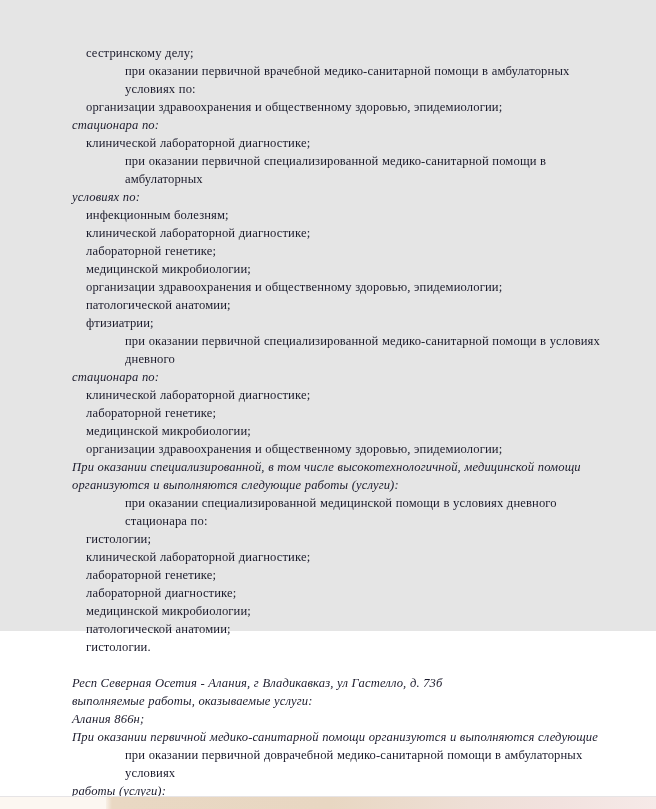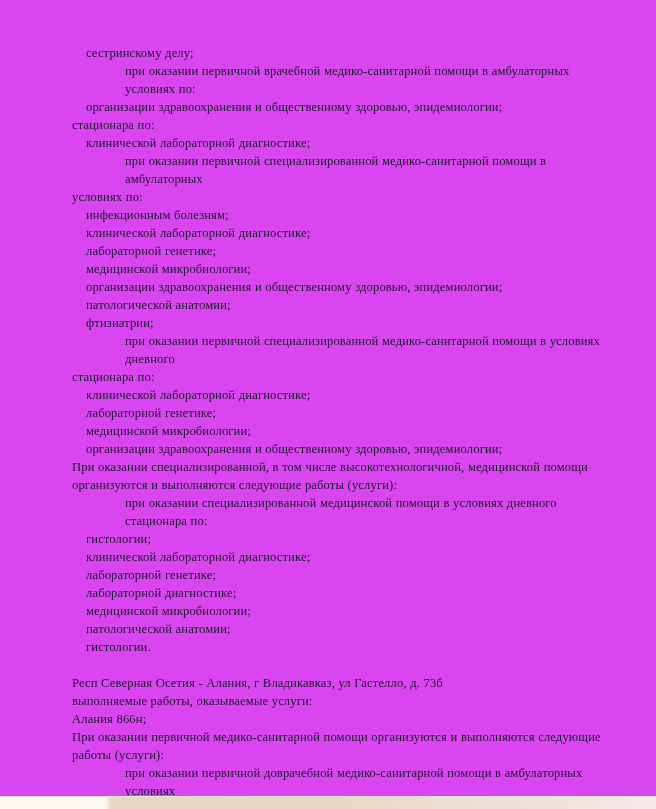--- a/index.html
+++ b/index.html
@@ -15,43 +15,43 @@
     overflow: hidden;
     font-family: "Liberation Serif", "DejaVu Serif", serif;
     color: #1b1b2c;
     -webkit-font-smoothing: antialiased;
   }
 
   .page {
     position: absolute;
     top: 0; left: 0;
     width: 656px;
-    height: 809px;
-    background: #d946ef;
+    height: 631px;
+    background: #e5e5e5;
     box-sizing: border-box;
   }
 
   .doc-body {
     position: absolute;
     top: 44px;
     left: 72px;
     width: 548px;
   }
 
   
   .ln {
     font-size: 12.6px;
     line-height: 18px;
     letter-spacing: 0.01em;
     white-space: pre-wrap;
     word-spacing: 0.02em;
   }
 
   
-  .lvl0 { padding-left: 0px; }      
+  .lvl0 { padding-left: 0px; font-style: italic; }      
   .lvl1 { padding-left: 6px; margin-left: 47px; }      
   .lvl2 { padding-left: 14px; }
 
   .blank-line {
     height: 18px;
     line-height: 18px;
     font-size: 12.6px;
   }
 
   
@@ -123,22 +123,22 @@
       <div class="ln lvl2">лабораторной генетике;</div>
       <div class="ln lvl2">лабораторной диагностике;</div>
       <div class="ln lvl2">медицинской микробиологии;</div>
       <div class="ln lvl2">патологической анатомии;</div>
       <div class="ln lvl2">гистологии.</div>
       <div class="blank-line">&nbsp;</div>
       <div class="ln lvl0">Респ Северная Осетия - Алания, г Владикавказ, ул Гастелло, д. 73б</div>
       <div class="ln lvl0">выполняемые работы, оказываемые услуги:</div>
       <div class="ln lvl0">Алания 866н;</div>
       <div class="ln lvl0">При оказании первичной медико-санитарной помощи организуются и выполняются следующие</div>
+      <div class="ln lvl1">при оказании первичной доврачебной медико-санитарной помощи в амбулаторных условиях</div>
       <div class="ln lvl0">работы (услуги):</div>
-      <div class="ln lvl1">при оказании первичной доврачебной медико-санитарной помощи в амбулаторных условиях</div>
       <div class="ln lvl0">по:</div>
       <div class="ln lvl2">акушерскому делу;</div>
       <div class="ln lvl2">лабораторной диагностике;</div>
     </div>
 
   <div class="footer-rule"></div>
   <div class="footer-band"></div>
   <div class="footer-band-left"></div>
 
 </div>

